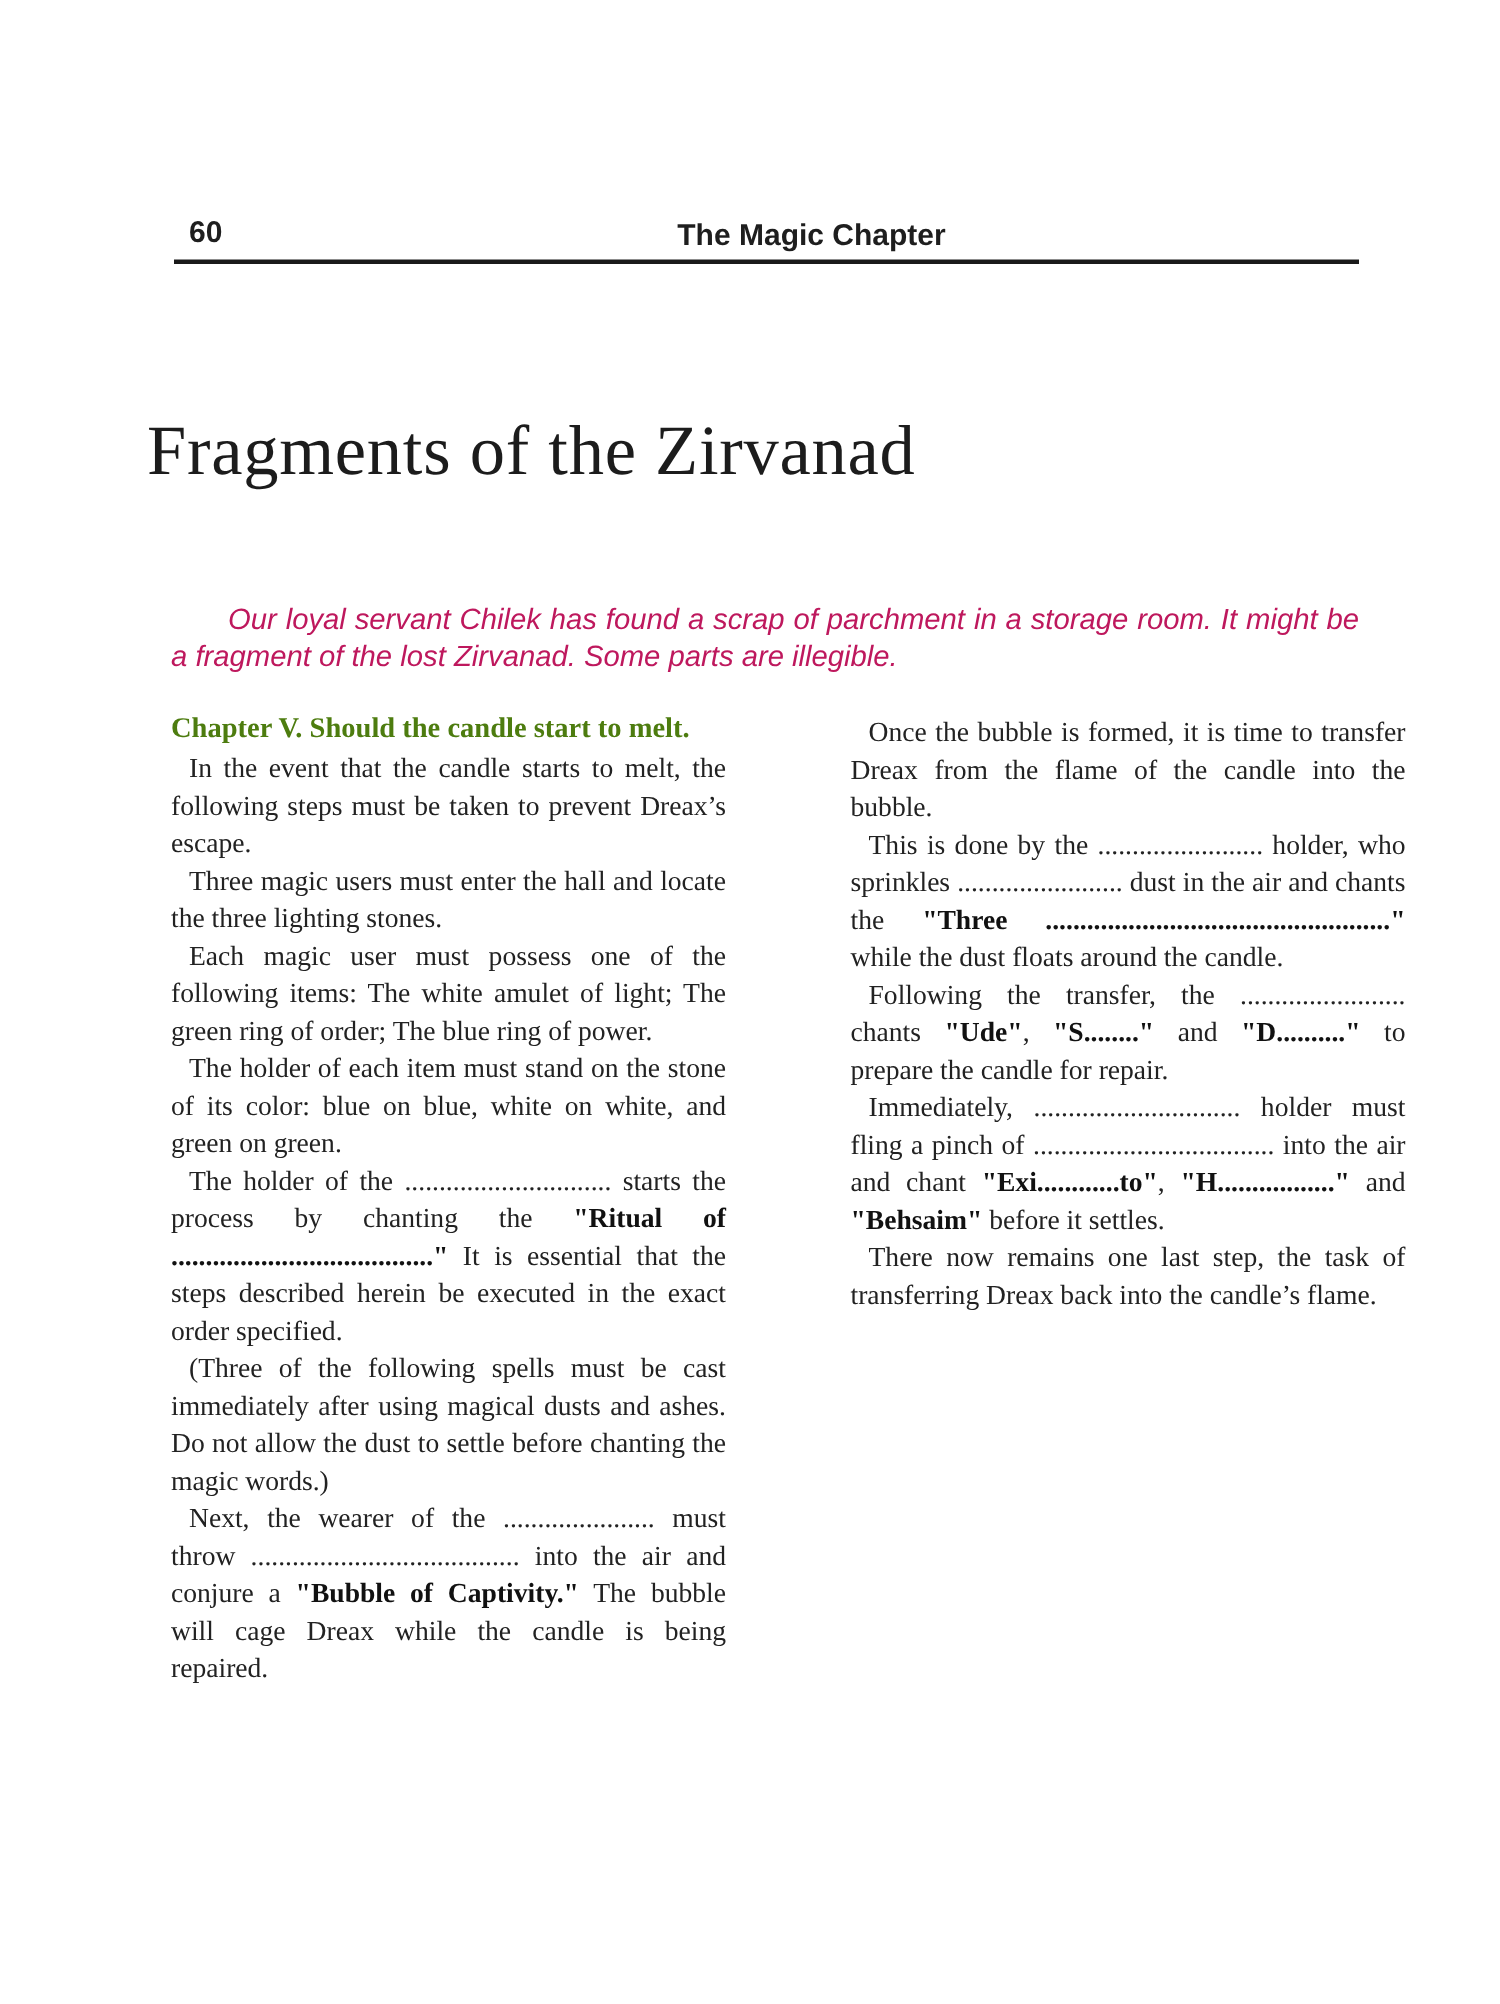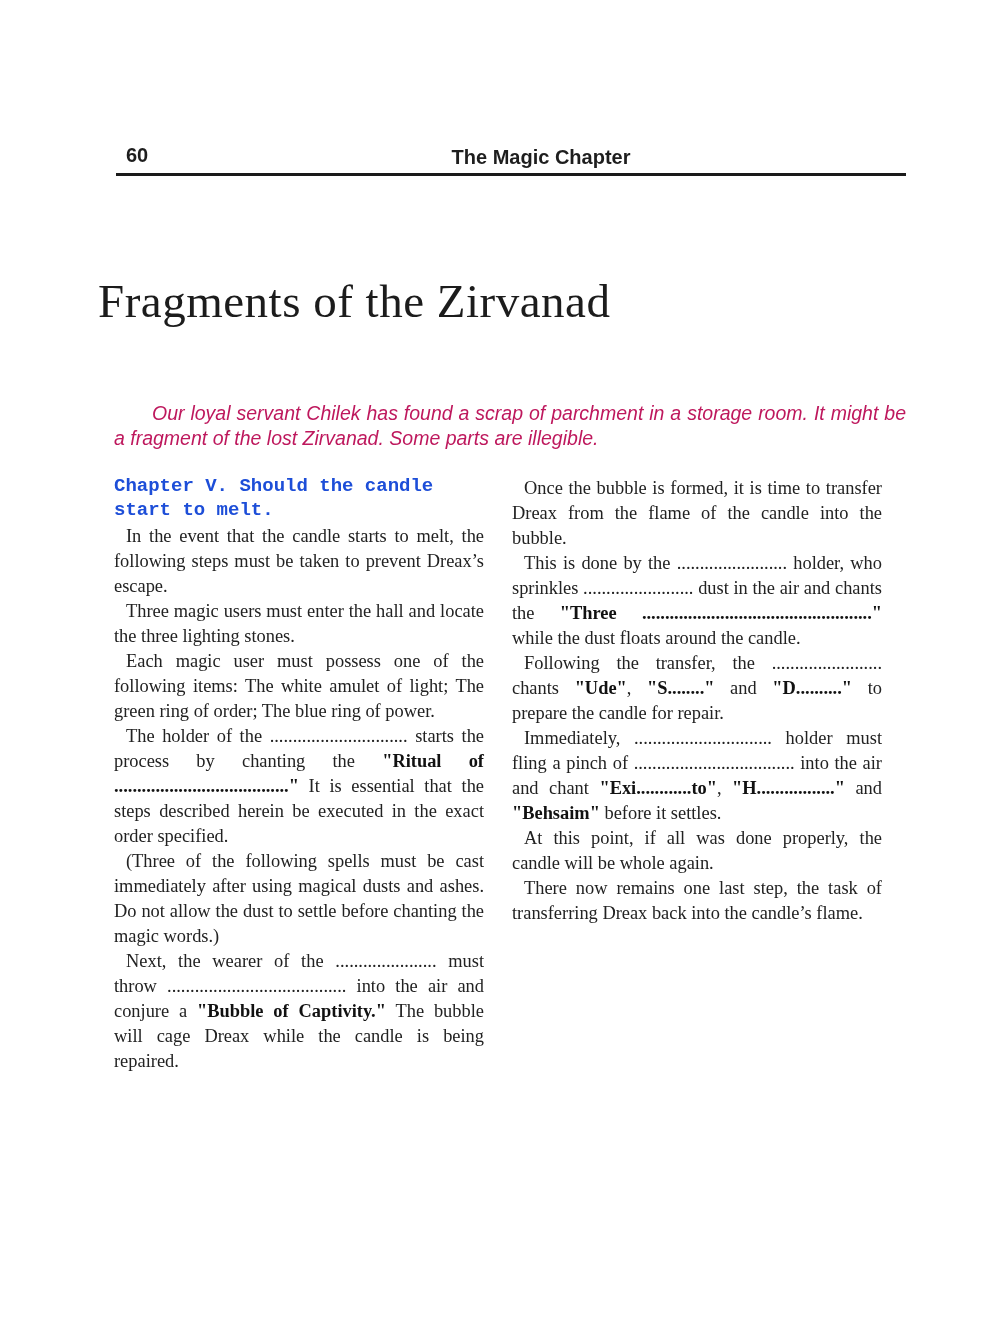--- a/index.html
+++ b/index.html
@@ -25,24 +25,24 @@
   .intro {
     position: absolute; left: 114px; top: 355px; width: 792px; margin: 0;
     font-family: "Liberation Sans", sans-serif; font-style: italic; font-size: 19.5px;
     line-height: 25px; text-indent: 38px; text-align: justify; color: #be185d;
   }
   .col {
     position: absolute; top: 428px; width: 370px;
     font-family: "Liberation Serif", serif; font-size: 18.4px; line-height: 25px; color: #222;
   }
   .col.left { left: 114px; }
-  .col.right { left: 512px; top: 430px; }
+  .col.right { left: 567px; top: 430px; }
   .chapter {
-    font-family: Liberation Mono, monospace; font-weight: bold; font-size: 19px;
-    line-height: 24px; margin: 0 0 2px 0; color: #1d4ed8;
+    font-family: Liberation Serif, serif; font-weight: bold; font-size: 19px;
+    line-height: 24px; margin: 0 0 2px 0; color: #4d7c0f;
   }
   .col p { margin: 0; text-indent: 12px; text-align: justify; hyphens: manual; }
   .col b { font-weight: bold; color: #111; }
 </style>
 </head>
 <body>
 
 <div class="page">
   <div class="running-head">
     <span class="page-num">60</span>
@@ -52,26 +52,26 @@
 
   <h1 class="title">Fragments of the Zirvanad</h1>
 
   <p class="intro">Our loyal servant Chilek has found a scrap of parchment in a storage room. It might be a fragment of the lost Zirvanad. Some parts are illegible.</p>
 
   <div class="col left">
     <h2 class="chapter">Chapter V. Should the candle start to melt.</h2>
     <p>In the event that the candle starts to melt, the following steps must be taken to prevent Dreax’s escape.</p>
     <p>Three magic users must enter the hall and locate the three lighting stones.</p>
     <p>Each magic user must possess one of the following items: The white amulet of light; The green ring of order; The blue ring of power.</p>
+    <p>The holder of each item must stand on the stone of its color: blue on blue, white on white, and green on green.</p>
     <p><span>The holder of the .............................. starts the process by chanting the </span><b>"Ritual of ......................................"</b><span> It is essential that the steps described herein be executed in the exact order specified.</span></p>
     <p>(Three of the following spells must be cast immediately after using magical dusts and ashes. Do not allow the dust to settle before chanting the magic words.)</p>
     <p><span>Next, the wearer of the ...................... must throw ....................................... into the air and conjure a </span><b>"Bubble of Cap­tivity."</b><span> The bubble will cage Dreax while the candle is being repaired.</span></p>
   </div>
 
   <div class="col right">
     <p>Once the bubble is formed, it is time to transfer Dreax from the flame of the candle into the bubble.</p>
     <p><span>This is done by the ........................ holder, who sprinkles ........................ dust in the air and chants the </span><b>"Three .................................................."</b><span> while the dust floats around the candle.</span></p>
     <p><span>Following the transfer, the ........................ chants </span><b>"Ude"</b><span>, </span><b>"S........"</b><span> and </span><b>"D.........."</b><span> to prepare the candle for repair.</span></p>
     <p><span>Immediately, .............................. holder must fling a pinch of ................................... into the air and chant </span><b>"Exi............to"</b><span>, </span><b>"H................."</b><span> and </span><b>"Behsaim"</b><span> before it settles.</span></p>
-    <p>At this point, if all was done properly, the candle will be whole again.</p>
     <p>There now remains one last step, the task of transferring Dreax back into the candle’s flame.</p>
   </div>
 </div>
 
 </body></html>

